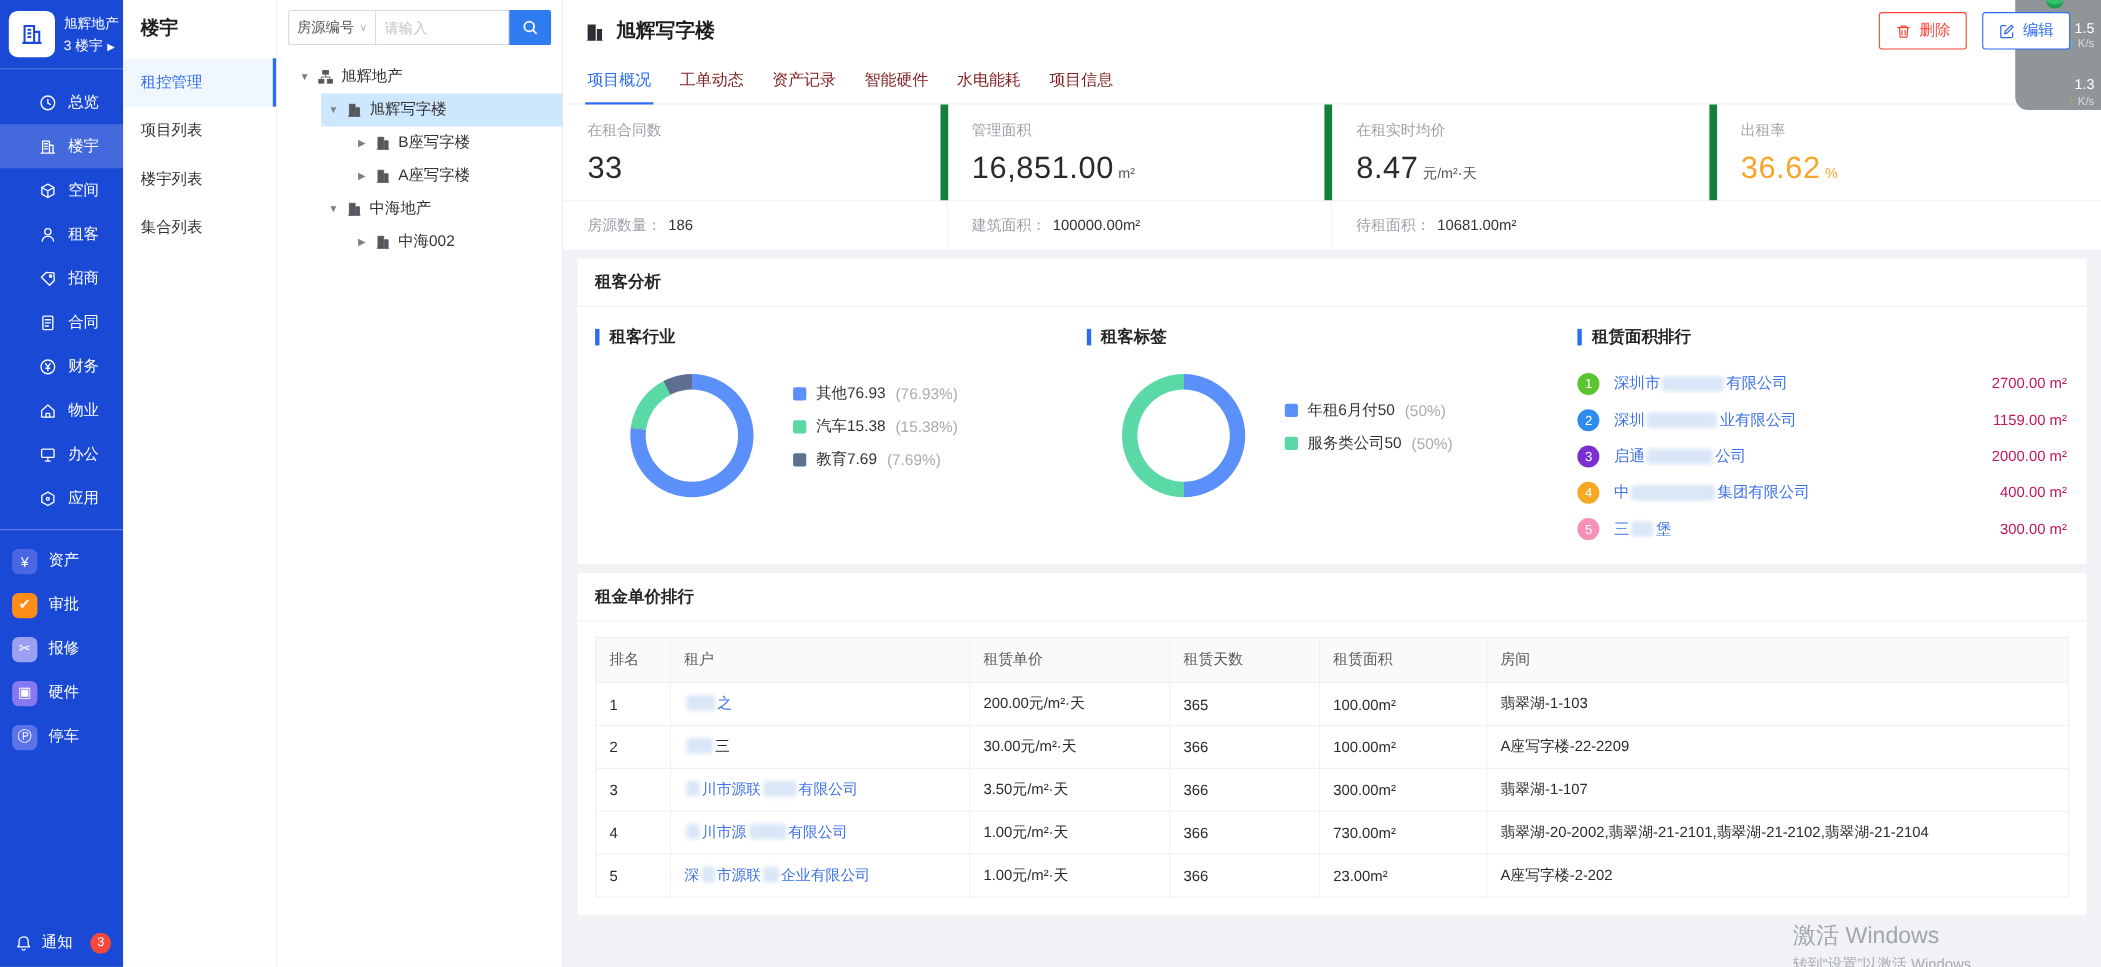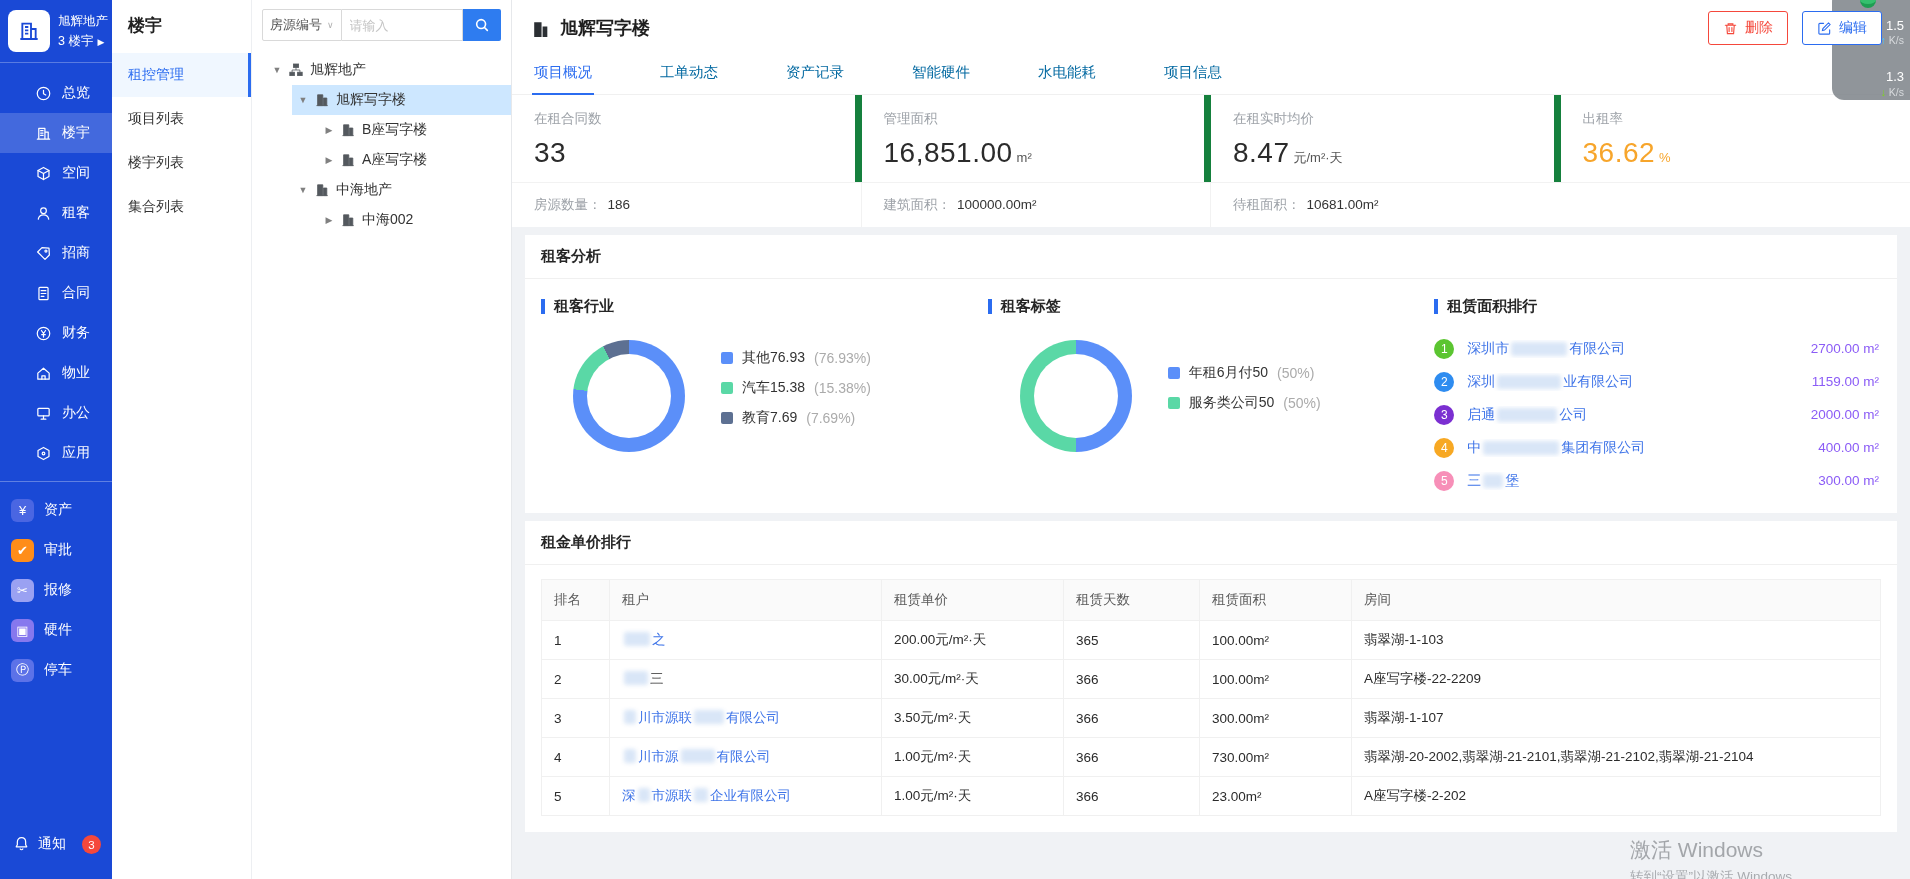--- a/index.html
+++ b/index.html
@@ -21,21 +21,21 @@
   .nav-item { height:40px; display:flex; align-items:center; gap:10px; padding-left:13px;
               font-size:14px; cursor:pointer;justify-content:center; }
   .nav-item.active { background:rgba(255,255,255,.18); }
   .nav-ico { width:17px; height:17px; display:inline-flex; }
   .nav-ico svg { width:17px; height:17px; fill:none; stroke:#fff; stroke-width:1.3;
                  stroke-linecap:round; stroke-linejoin:round; }
   .tiles { margin-top:8px; padding-top:8px; border-top:1px solid rgba(255,255,255,.3); }
   .tile-item { height:40px; display:flex; align-items:center; gap:10px; padding-left:11px; font-size:14px; }
   .tile-ico { width:23px; height:23px; border-radius:6px; display:flex; align-items:center;
               justify-content:center; font-size:13px; color:#fff; }
-  .notice-row { margin-top:auto; height:44px; display:flex; gap:8px;
+  .notice-row { margin-top:auto; height:44px; display:flex; align-items:center; gap:8px;
                 padding-left:13px; font-size:14px; }
   .notice-row svg { width:17px; height:17px; fill:none; stroke:#fff; stroke-width:1.3; }
   .badge { min-width:19px; height:19px; border-radius:10px; background:#F5483B; color:#fff;
            font-size:11.5px; display:flex; align-items:center; justify-content:center; margin-left:8px; }
 
   
   .submenu { width:140px; flex:0 0 140px; background:#fff; border-right:1px solid #EDEFF2; }
   .submenu-title { font-size:17px; font-weight:bold; color:#1f1f1f; padding:14px 16px 16px; }
   .submenu-item { padding:13px 16px; font-size:14px; color:#333; cursor:pointer; position:relative; }
   .submenu-item.active { color:#2B6CF0; background:#F0F7FF; }
@@ -67,22 +67,22 @@
   .title-row { display:flex; align-items:center; padding:11px 18px 4px; }
   .title-ico { width:21px; height:21px; margin-right:9px; display:inline-flex; }
   .title-ico svg { width:21px; height:21px; fill:#2b2f33; }
   .page-title { font-size:18px; font-weight:bold; color:#1f1f1f; }
   .hdr-btns { margin-left:auto; display:flex; gap:14px; z-index:6; position:relative; margin-right:10px; }
   .btn { height:34px; padding:0 14px; border-radius:3px; border:1px solid; display:flex; align-items:center;
          gap:7px; font-size:14px; background:#fff; cursor:pointer; }
   .btn svg { width:15px; height:15px; fill:none; stroke:currentColor; stroke-width:1.2; stroke-linecap:round; }
   .btn-del { color:#F5483B; border-color:#F5483B; }
   .btn-edit { color:#2B6CF0; border-color:#2B6CF0; }
-  .tabs-row { display:flex; gap:64px; padding:6px 20px 0; border-bottom:1px solid #F0F0F0; }
-  .tab { padding:8px 2px 11px; font-size:14.5px; color:#0369a1; cursor:pointer; }
+  .tabs-row { display:flex; gap:22px; padding:6px 20px 0; border-bottom:1px solid #F0F0F0; }
+  .tab { padding:8px 2px 11px; font-size:14.5px; color:#7f1d1d; cursor:pointer; }
   .tab.active { color:#2B6CF0; border-bottom:2px solid #2B6CF0; margin-bottom:-1px; }
 
   .stats-grid, .stats-sub { display:grid; grid-template-columns:1fr 1fr 1fr 1fr; }
   .stat-cell { padding:15px 22px 13px; border-right:7px solid #15803d; }
   .stat-cell:last-child, .sub-cell:last-child { border-right:none; }
   .stat-label { font-size:13.5px; color:#9DA2A8; margin-bottom:9px; }
   .stat-value { font-size:28px; color:#2b2b2b; letter-spacing:.5px; }
   .stat-unit { font-size:13px; color:#555; margin-left:4px; }
   .stat-cell.orange .stat-value, .stat-cell.orange .stat-unit { color:#F7A52B; }
   .stats-sub { border-top:1px solid #F2F2F2; }
@@ -103,21 +103,21 @@
   .legend-row { display:flex; align-items:center; gap:9px; font-size:14px; color:#333; cursor:pointer; white-space:nowrap; }
   .legend-sq { width:12px; height:12px; border-radius:2px; flex:0 0 12px; }
   .legend-pct { color:#ABABAB; }
 
   .rank-list { margin-top:16px; padding-right:2px; }
   .rank-row { display:flex; align-items:center; gap:13px; height:33px; }
   .rank-badge { width:20px; height:20px; border-radius:50%; color:#fff; font-size:12px; display:flex;
                 align-items:center; justify-content:center; flex:0 0 20px; }
   .rank-name { color:#3D73E8; font-size:14px; flex:1; display:flex; align-items:center; cursor:pointer;
                white-space:nowrap; overflow:hidden; }
-  .rank-area { color:#8b5cf6; font-size:13.5px; white-space:nowrap; }
+  .rank-area { color:#be185d; font-size:13.5px; white-space:nowrap; }
 
   .redact { display:inline-block; height:14px; border-radius:2px; background:#D9E6F7;
             filter:blur(2px); margin:0 2px; vertical-align:-2px; }
 
   .rent-table { border-collapse:collapse; margin:14px 16px 16px; width:calc(100% - 32px); table-layout:fixed; }
   .rent-table th, .rent-table td { border:1px solid #F0F0F0; font-size:13.5px; text-align:left;
                                    padding:10px 12px; white-space:nowrap; overflow:hidden; }
   .rent-table th { background:#FAFAFA; color:#595959; font-weight:normal; padding:11px 12px; }
   .rent-table td { color:#2b2b2b; }
   .cell-link { color:#3D73E8; cursor:pointer; }

